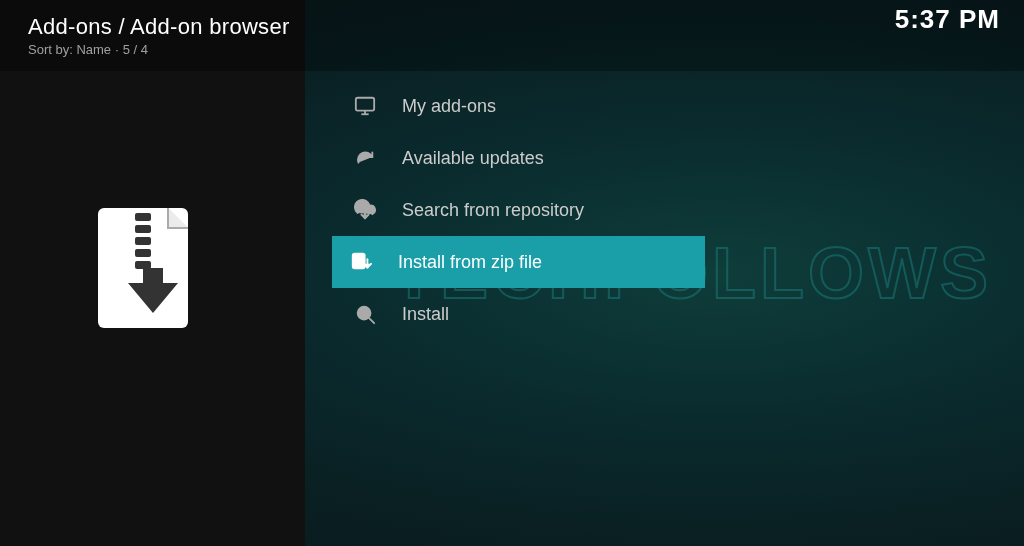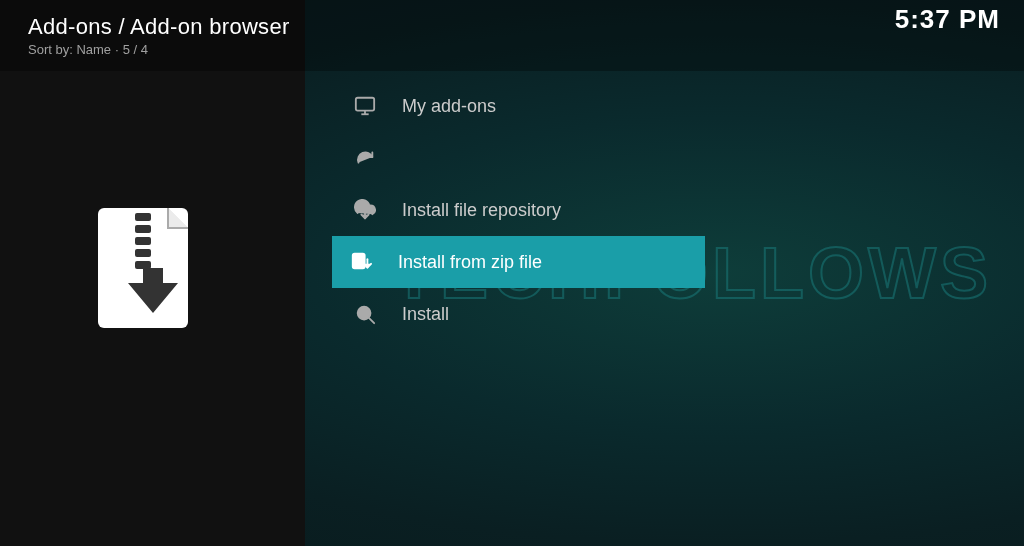--- a/index.html
+++ b/index.html
@@ -185,32 +185,33 @@
     <span>My add-ons</span>
   </div>
 
   <div class="menu-item">
     <div class="menu-icon">
       <svg viewBox="0 0 24 24" xmlns="http://www.w3.org/2000/svg" fill="none">
         <path d="M20 11A8 8 0 1 0 4.93 17" stroke="#aaaaaa" stroke-width="2" stroke-linecap="round"></path>
         <polyline points="20 6 20 11 15 11" stroke="#aaaaaa" stroke-width="2" stroke-linecap="round" stroke-linejoin="round" fill="none"></polyline>
       </svg>
     </div>
+    <span>Available updates</span>
   </div>
 
 
   <div class="menu-item">
     <div class="menu-icon">
       <svg viewBox="0 0 24 24" xmlns="http://www.w3.org/2000/svg" fill="none">
         <path d="M20 16.58A5 5 0 0 0 18 7h-1.26A8 8 0 1 0 4 15.25" stroke="#aaaaaa" stroke-width="2" stroke-linecap="round"></path>
         <polyline points="8 17 12 21 16 17" stroke="#aaaaaa" stroke-width="2" stroke-linecap="round" stroke-linejoin="round"></polyline>
         <line x1="12" y1="12" x2="12" y2="21" stroke="#aaaaaa" stroke-width="2" stroke-linecap="round"></line>
       </svg>
     </div>
-    <span>Install file repository</span>
+    <span>Search from repository</span>
   </div>
 
   <div class="menu-item active">
     <div class="menu-icon">
       <svg viewBox="0 0 24 24" xmlns="http://www.w3.org/2000/svg" fill="none">
         <rect x="3" y="3" width="13" height="16" rx="2" stroke="white" stroke-width="2"></rect>
         <line x1="8" y1="5" x2="11" y2="5" stroke="white" stroke-width="2"></line>
         <line x1="8" y1="8" x2="11" y2="8" stroke="white" stroke-width="2"></line>
         <line x1="8" y1="11" x2="11" y2="11" stroke="white" stroke-width="2"></line>
         <polyline points="15 14 19 18 23 14" stroke="white" stroke-width="2" stroke-linecap="round" stroke-linejoin="round"></polyline>

